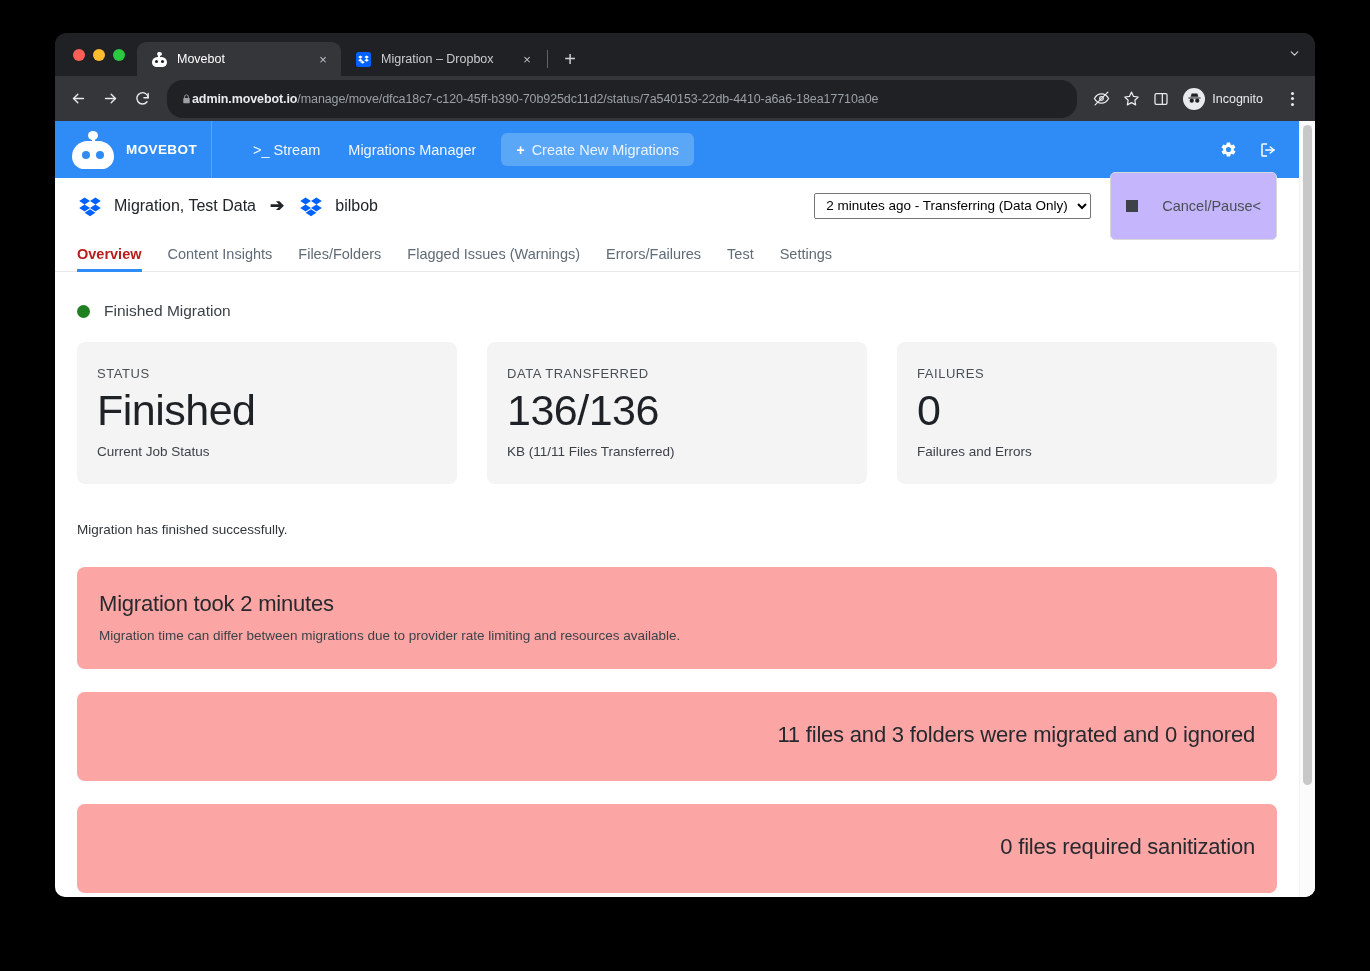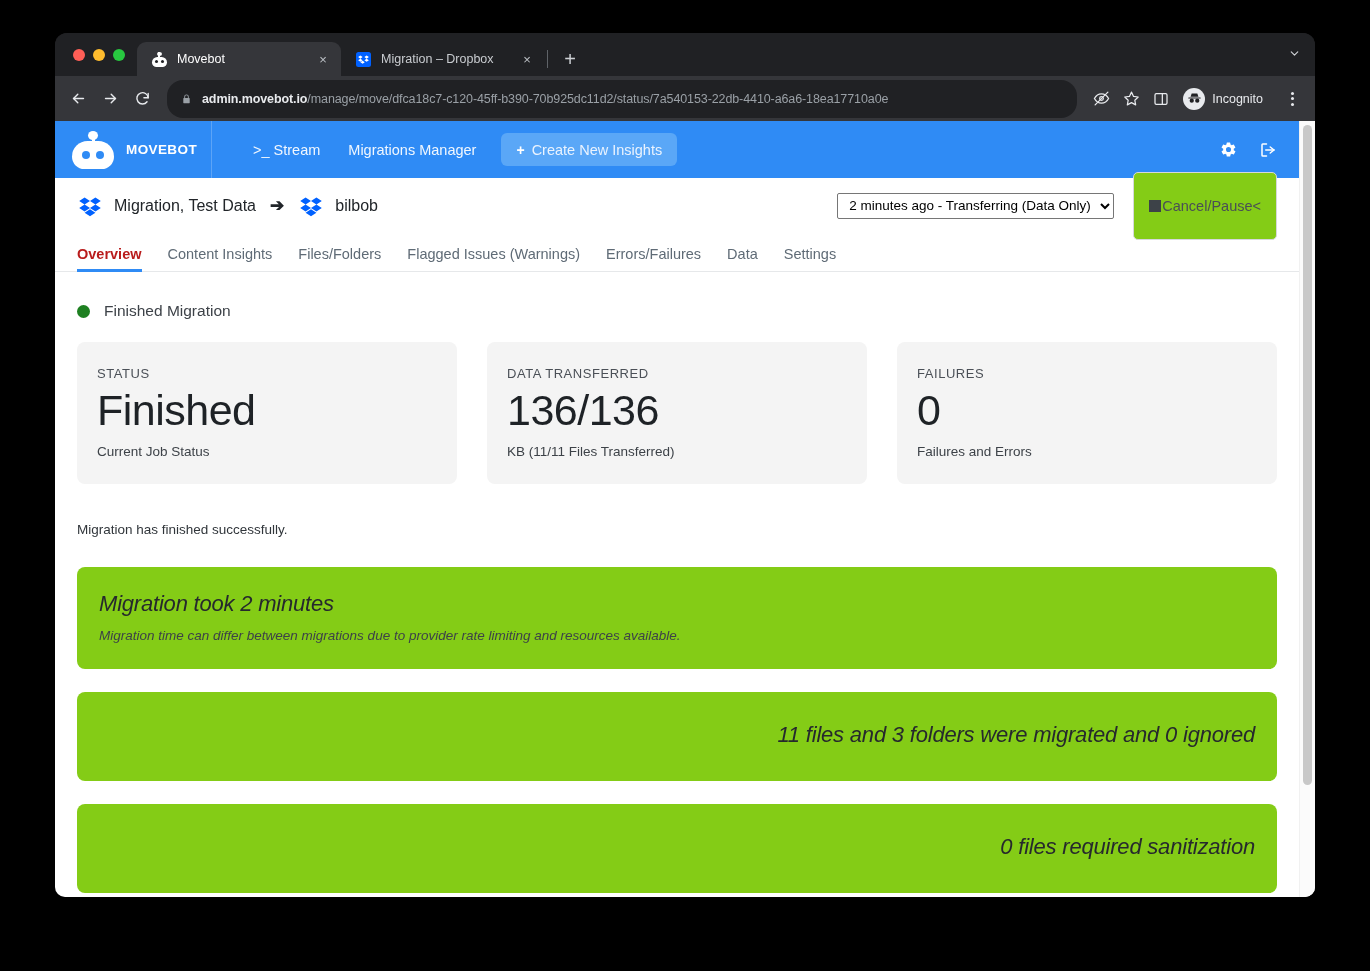--- a/index.html
+++ b/index.html
@@ -167,21 +167,20 @@
   }
   .omnibox {
     flex: 1;
     height: 30px;
     background: #202124;
     border-radius: 16px;
     display: flex;
     align-items: center;
     padding: 4px 14px;
     margin: 0 8px;
-    gap: 10px;
     overflow: hidden;
   }
   .omnibox .url {
     font-size: 12.5px;
     white-space: nowrap;
     overflow: hidden;
     text-overflow: ellipsis;
     letter-spacing: -0.1px;
   }
   .url .host { color: #e8eaed; font-weight: bold; }
@@ -333,26 +332,26 @@
     color: #000;
     padding: 0 6px 0 7px;
     font-family: "Liberation Sans", sans-serif;
     box-sizing: border-box;
     min-width: 270px;
   }
   .cancel-btn {
     height: 34px;
     border: 1px solid #d6d8db;
     border-radius: 5px;
-    background: #84cc16;
+    background: #c4b5fd;
     color: #4a4f55;
     font-size: 14.5px;
     display: flex;
     align-items: center;
-    gap: 1px;
+    gap: 24px;
     padding: 16px 15px;
     white-space: nowrap;
   }
   .stop-sq { width: 12px; height: 12px; background: #3d4248; display: block; flex: none; }
 
   .tabs-row {
     display: flex;
     align-items: flex-end;
     gap: 0;
     border-bottom: 1px solid #e6e8ea;
@@ -415,25 +414,24 @@
   .card-sub { font-size: 13.5px; color: #3d4248; }
 
   .note {
     font-size: 13.5px;
     color: #31363b;
     padding: 38px 22px 0 22px;
   }
 
   .panel {
     margin: 0 22px 0 22px;
-    background: #84cc16;
+    background: #fca5a5;
     border-radius: 8px;
     padding: 24px 22px 26px 22px;
     box-sizing: border-box;
-    font-style: italic;
   }
   .panel + .panel { margin-top: 23px; }
   .panel-title {
     font-size: 22px;
     color: #26292d;
     font-weight: 400;
     letter-spacing: -0.2px;
   }
   .panel-desc {
     font-size: 13.5px;
@@ -590,21 +588,21 @@
               <span class="eye r"></span>
           </span>
           <span class="brand-name">MOVEBOT</span>
         </div>
 
         <div class="navlinks">
           <a class="navlink">&gt;_ Stream</a>
           <a class="navlink">Migrations Manager</a>
           <div class="create-btn">
             <span class="plus">+</span>
-            <span>Create New Insights</span>
+            <span>Create New Migrations</span>
           </div>
         </div>
 
         <div class="appbar-right">
           <span class="ic">
             <svg width="17" height="17" viewBox="0 0 24 24" fill="#ffffff">
                 <path d="M19.4 13a7.8 7.8 0 0 0 .06-1 7.8 7.8 0 0 0-.06-1l2.1-1.6a.5.5 0 0 0 .12-.64l-2-3.46a.5.5 0 0 0-.6-.22l-2.5 1a7.3 7.3 0 0 0-1.7-1l-.38-2.65A.5.5 0 0 0 14 2h-4a.5.5 0 0 0-.5.42L9.12 5.07a7.3 7.3 0 0 0-1.7 1l-2.5-1a.5.5 0 0 0-.6.22l-2 3.46a.5.5 0 0 0 .12.64L4.54 11a7.8 7.8 0 0 0 0 2l-2.1 1.6a.5.5 0 0 0-.12.64l2 3.46a.5.5 0 0 0 .6.22l2.5-1a7.3 7.3 0 0 0 1.7 1l.38 2.65A.5.5 0 0 0 10 22h4a.5.5 0 0 0 .5-.42l.38-2.65a7.3 7.3 0 0 0 1.7-1l2.5 1a.5.5 0 0 0 .6-.22l2-3.46a.5.5 0 0 0-.12-.64L19.4 13zM12 15.6A3.6 3.6 0 1 1 15.6 12 3.6 3.6 0 0 1 12 15.6z"></path>
               </svg>
           </span>
           <span class="ic">
@@ -646,21 +644,21 @@
           </div>
         </div>
       </div>
 
       <div class="tabs-row">
         <div class="ptab active">Overview</div>
         <div class="ptab">Content Insights</div>
         <div class="ptab">Files/Folders</div>
         <div class="ptab">Flagged Issues (Warnings)</div>
         <div class="ptab">Errors/Failures</div>
-        <div class="ptab">Data</div>
+        <div class="ptab">Test</div>
         <div class="ptab">Settings</div>
       </div>
 
       <div class="status-line">
         <span class="dot-green"></span>
         <span class="status-text">Finished Migration</span>
       </div>
 
       <div class="cards">
         <div class="card">

